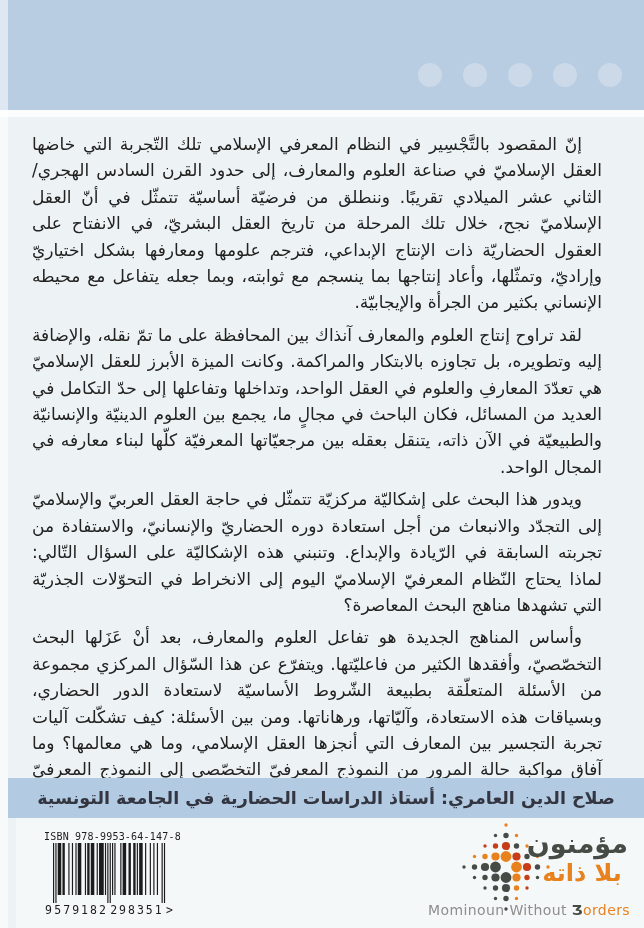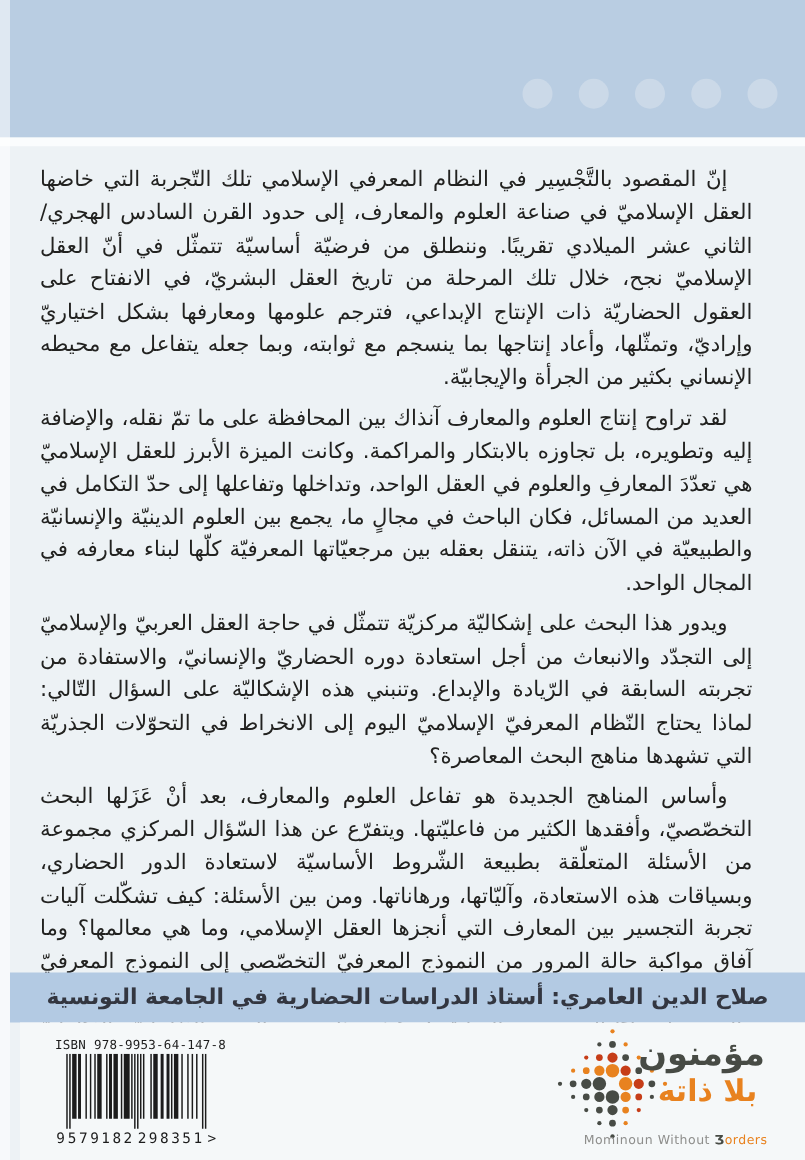--- a/index.html
+++ b/index.html
@@ -44,30 +44,30 @@
   .barcode-block { position:absolute; left:28px; top:13px; width:130px;
     text-align:center; color:var(--barcode-ink,#1c1c1c); }
   .isbn-label { font-family:"DejaVu Sans Mono", monospace; font-size:10px;
     white-space:nowrap; letter-spacing:.2px; }
   .barcode-svg { display:block; margin:1px auto 0 auto; }
   .barcode-digits { display:flex; justify-content:space-between;
     font-family:"DejaVu Sans Mono", monospace; font-size:11.5px;
     padding:0 1px; margin-top:-2px; }
   .barcode-digits .grp { letter-spacing:2px; }
 
-  .logo-block { position:absolute; right:28px; top:8px; width:222px; height:94px; }
+  .logo-block { position:absolute; right:12px; top:8px; width:222px; height:94px; }
   .rosette-svg { position:absolute; left:50px; top:-5px; }
   .logo-ar { position:absolute; right:4px; top:4px; width:92px; text-align:center;
     direction:rtl; line-height:1.02; }
   .logo-ar .l1 { display:block; font-weight:700; font-size:27px;
     color:var(--logo-dark,#474b45); }
   .logo-ar .l2 { display:block; font-weight:700; font-size:24px;
     color:var(--logo-orange,#e8821f); letter-spacing:1px; margin-top:3px; }
   .logo-en { position:absolute; right:2px; bottom:2px; white-space:nowrap;
-    font-size:10px; color:#8e8e8c; letter-spacing:.4px; }
+    font-size:14px; color:#8e8e8c; letter-spacing:.4px; }
   .logo-en .b3 { color:var(--logo-dark,#474b45); font-weight:700; }
   .logo-en .rest { color:var(--logo-orange,#e8821f); }
 </style>
 </head>
 <body>
 
 <div class="page">
 
   <div class="left-edge"></div>
 

